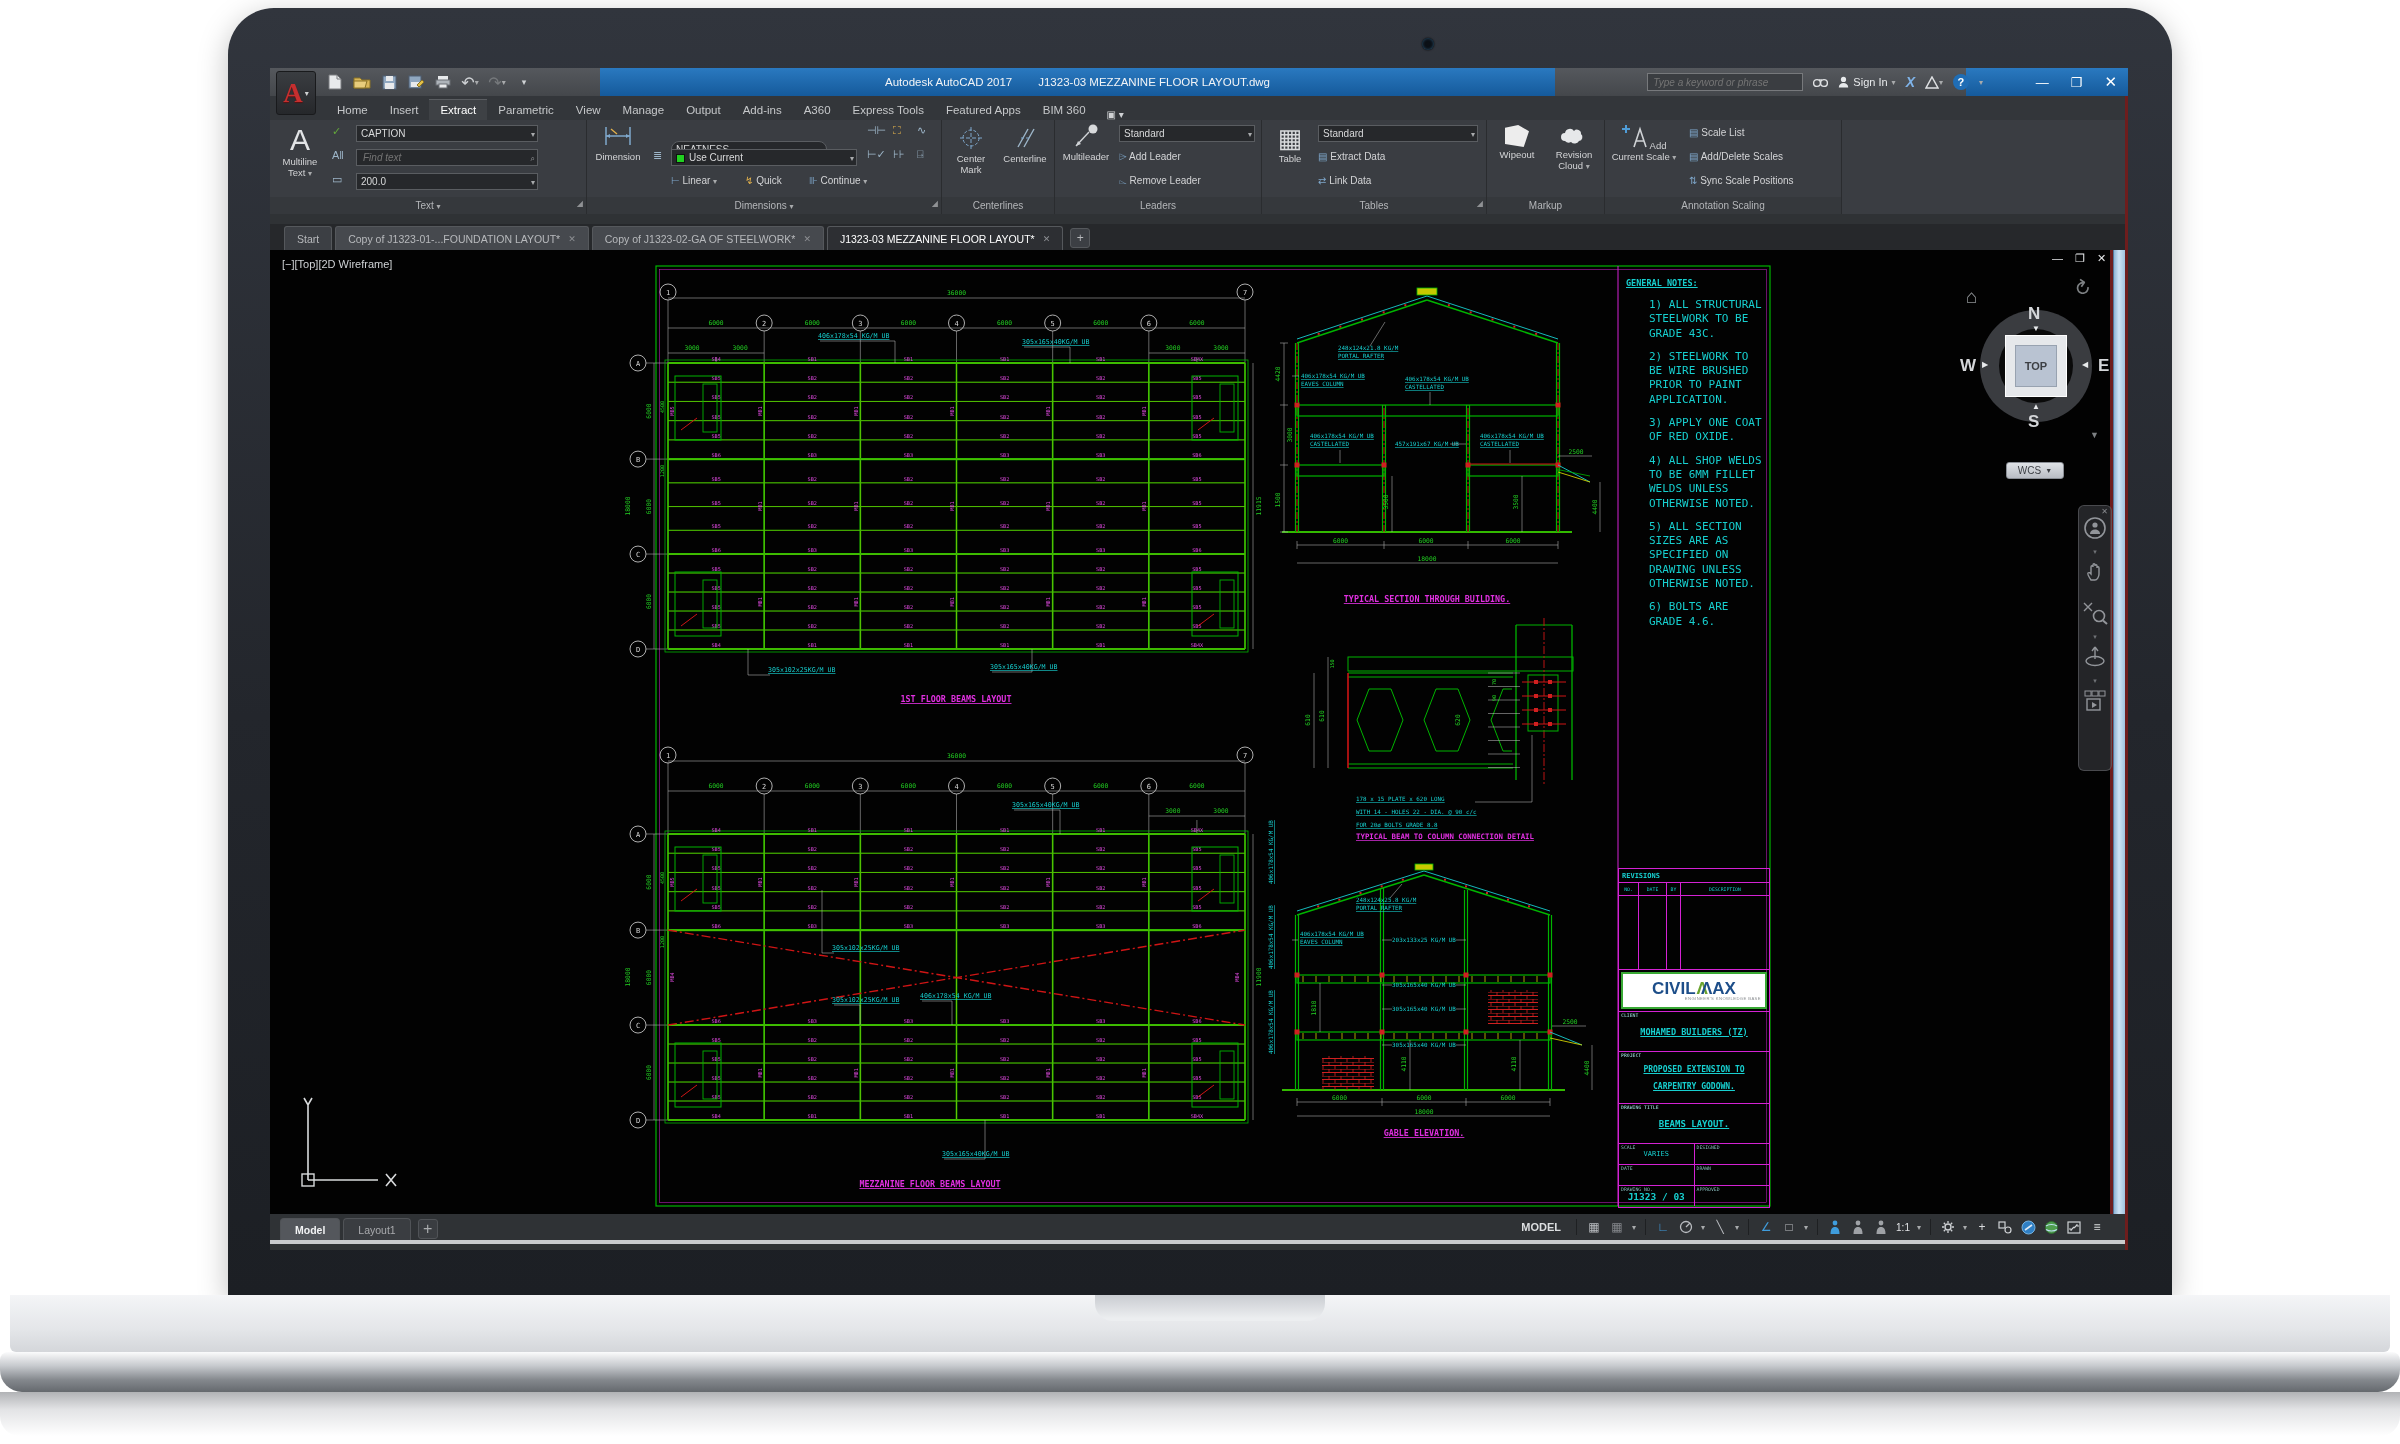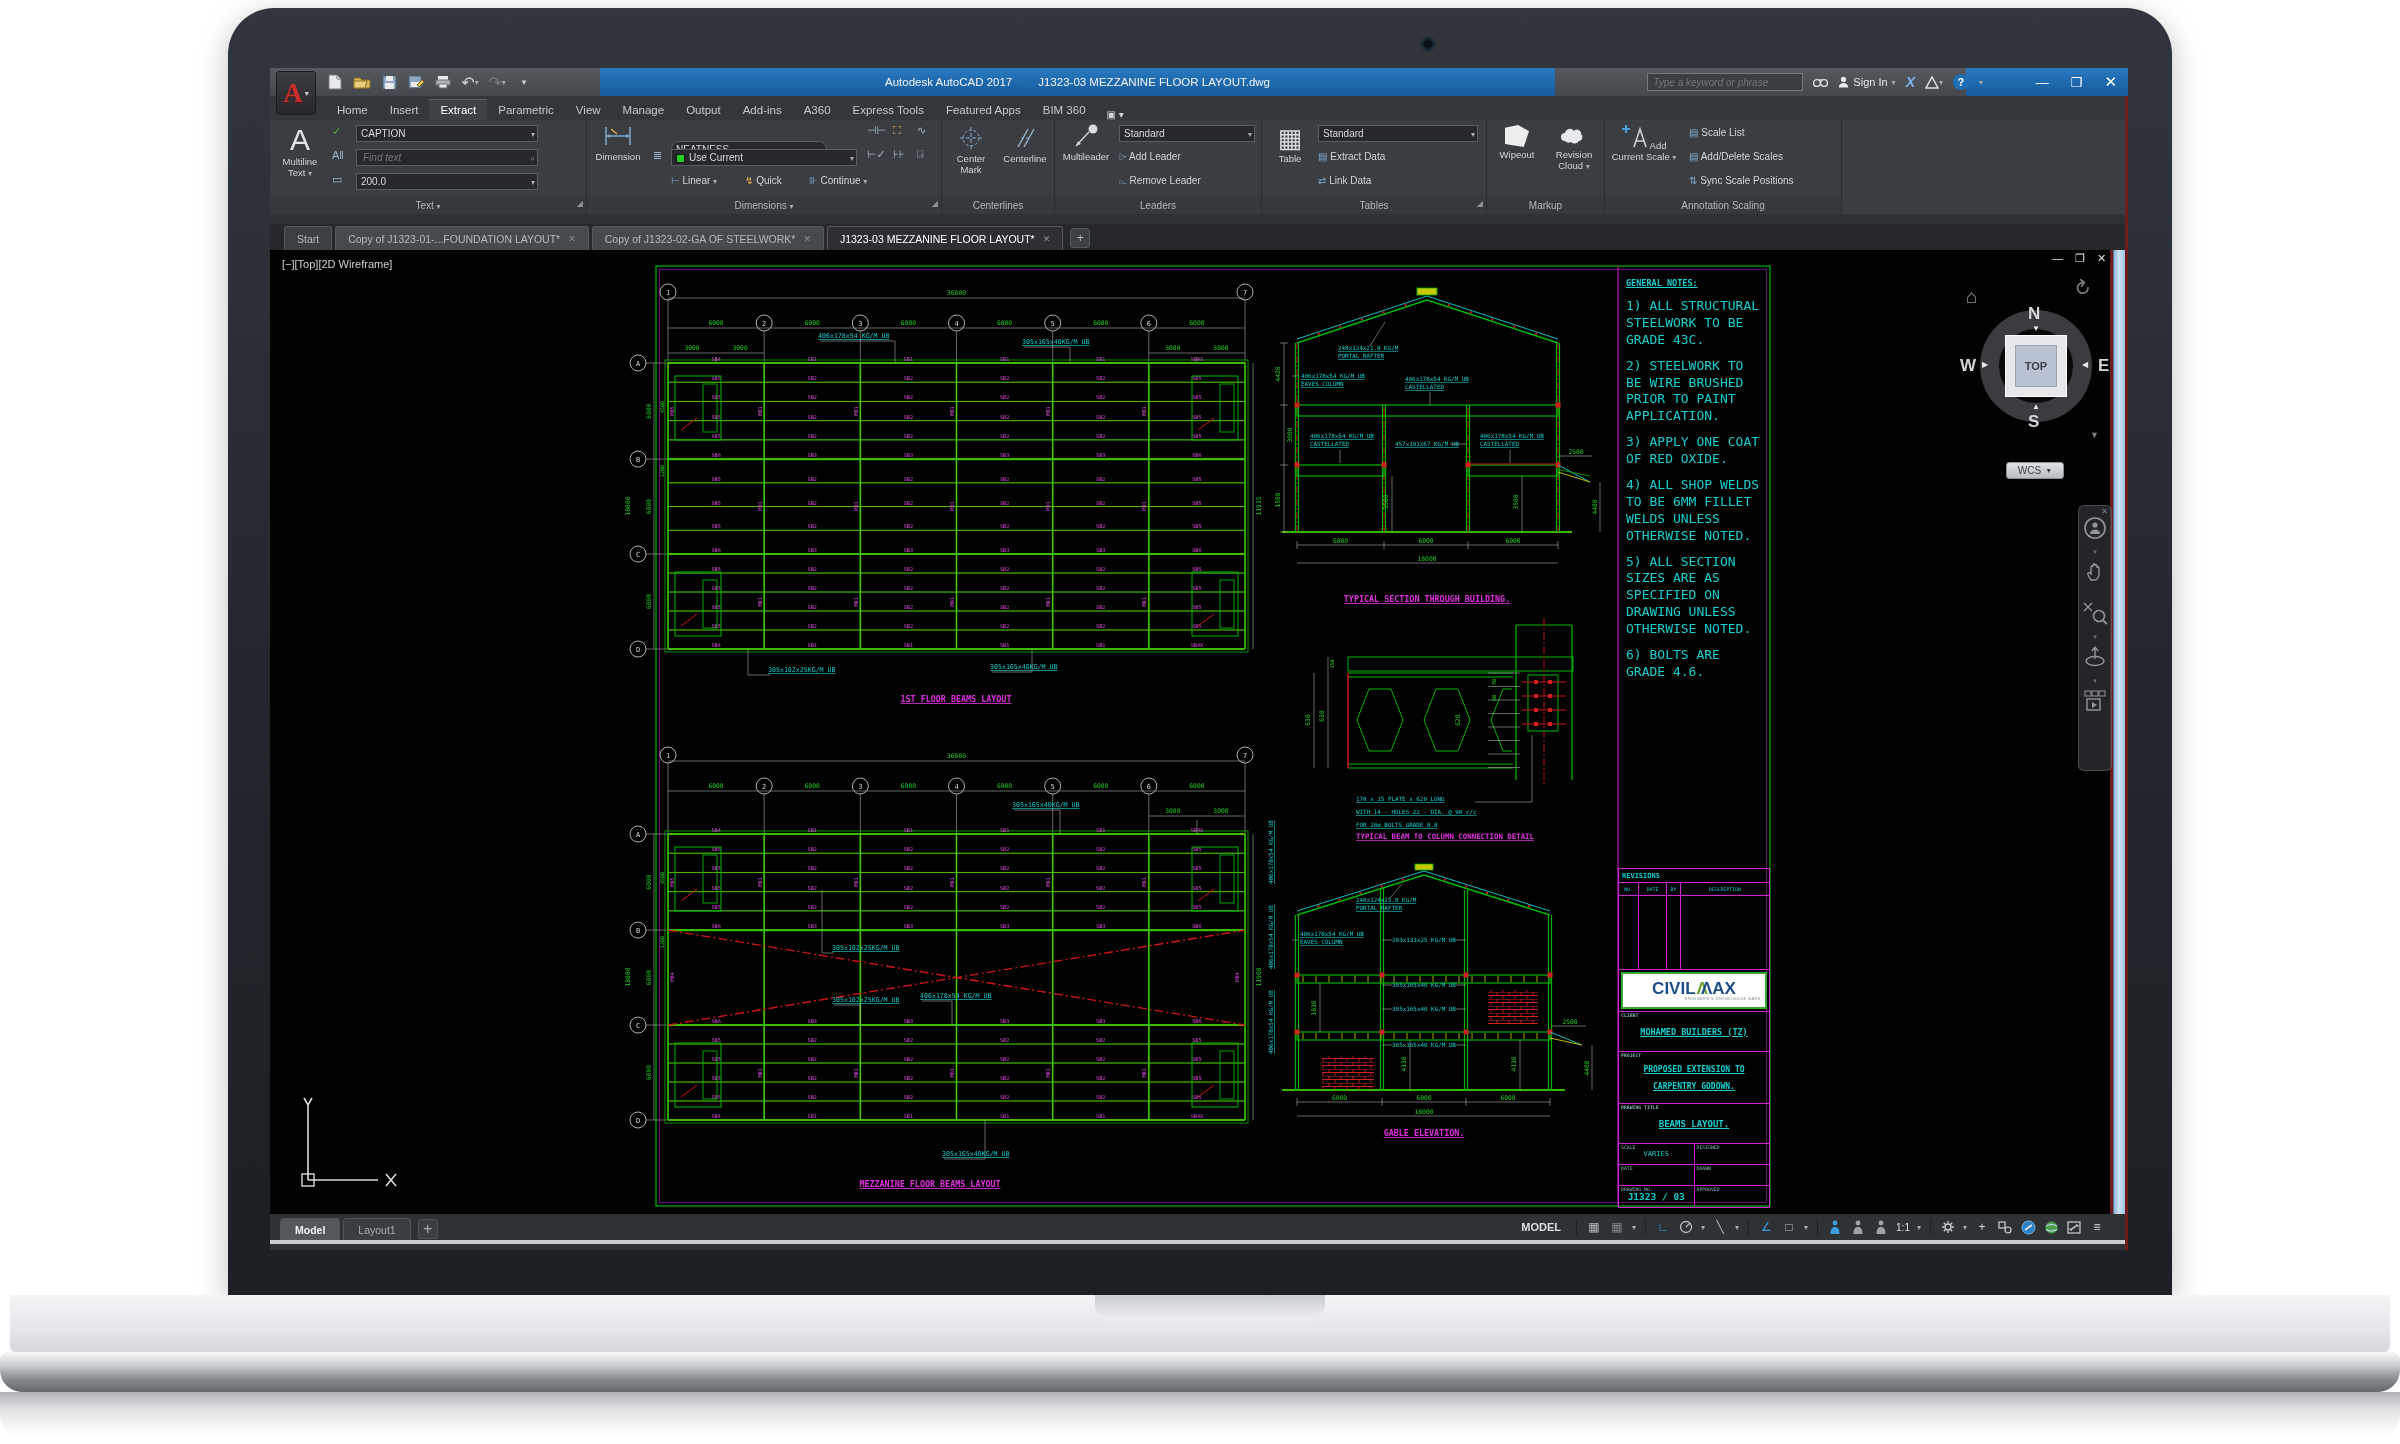--- a/index.html
+++ b/index.html
@@ -83,21 +83,21 @@
     color:#b7b9bc;display:flex;align-items:center;justify-content:center;font-size:12px;margin-bottom:2px;}
   
   .canvas{position:absolute;left:0;top:182px;width:100%;height:964px;background:#020202;overflow:hidden;}
   .vplabel{position:absolute;left:12px;top:8px;color:#cfd2d5;font-size:11px;z-index:5;}
   .canwin{position:absolute;left:1782px;top:2px;display:flex;gap:12px;color:#e4e6e8;font-size:11px;z-index:6;}
   #cad-svg{position:absolute;left:0;top:0;z-index:1;}
   
   .notes{position:absolute;left:1356px;top:28px;width:136px;color:#17cfcf;z-index:3;
     font-family:"DejaVu Sans Mono",monospace;}
   .notes .nt{font-size:8.5px;font-weight:bold;text-decoration:underline;margin-bottom:10px;}
-  .notes .ni{font-size:13px;line-height:1.3;margin-bottom:9px;white-space:pre-wrap;}
+  .notes .ni{font-size:11px;line-height:1.3;margin-bottom:9px;white-space:pre-wrap;margin-left:23px;}
   .tblock{position:absolute;left:1348px;top:618px;width:152px;height:340px;border:1px solid #d422d4;z-index:3;
     color:#17cfcf;font-family:"DejaVu Sans Mono",monospace;}
   .tb-row{position:relative;border-bottom:1px solid #d422d4;}
   .tb-lab{position:absolute;left:2px;top:1px;font-size:4.8px;color:#86b9b9;}
   .revhead{height:14px;font-size:7px;font-weight:bold;line-height:14px;padding-left:3px;}
   .revcols{height:13px;display:flex;font-size:4.8px;text-align:center;}
   .revcols span{border-right:1px solid #d422d4;line-height:13px;}
   .revbody{height:74px;display:flex;}
   .revbody span{border-right:1px solid #d422d4;height:100%;display:block;}
   .logo-row{height:42px;padding:2px;}

